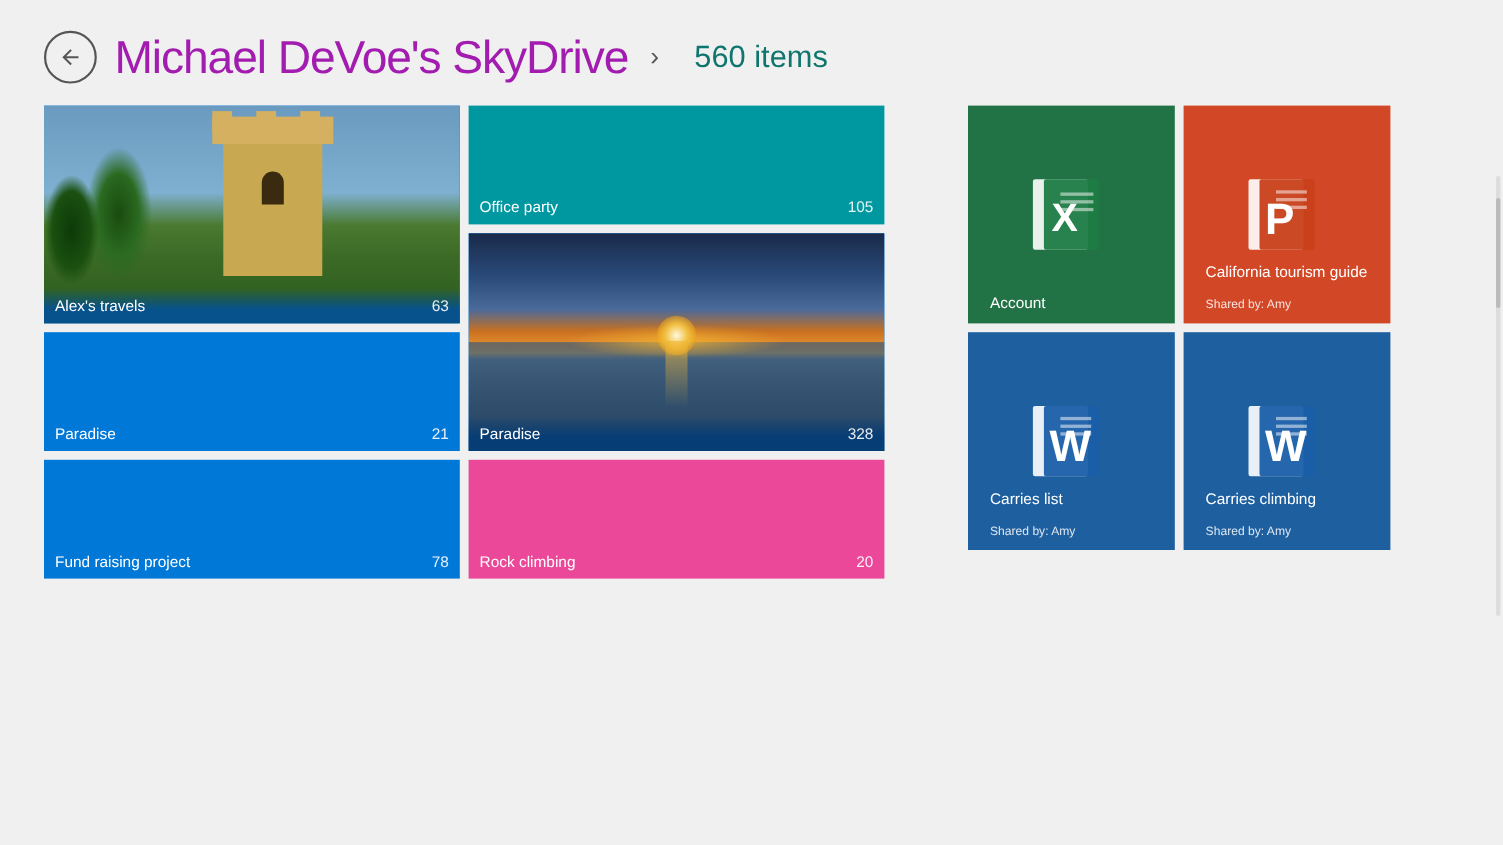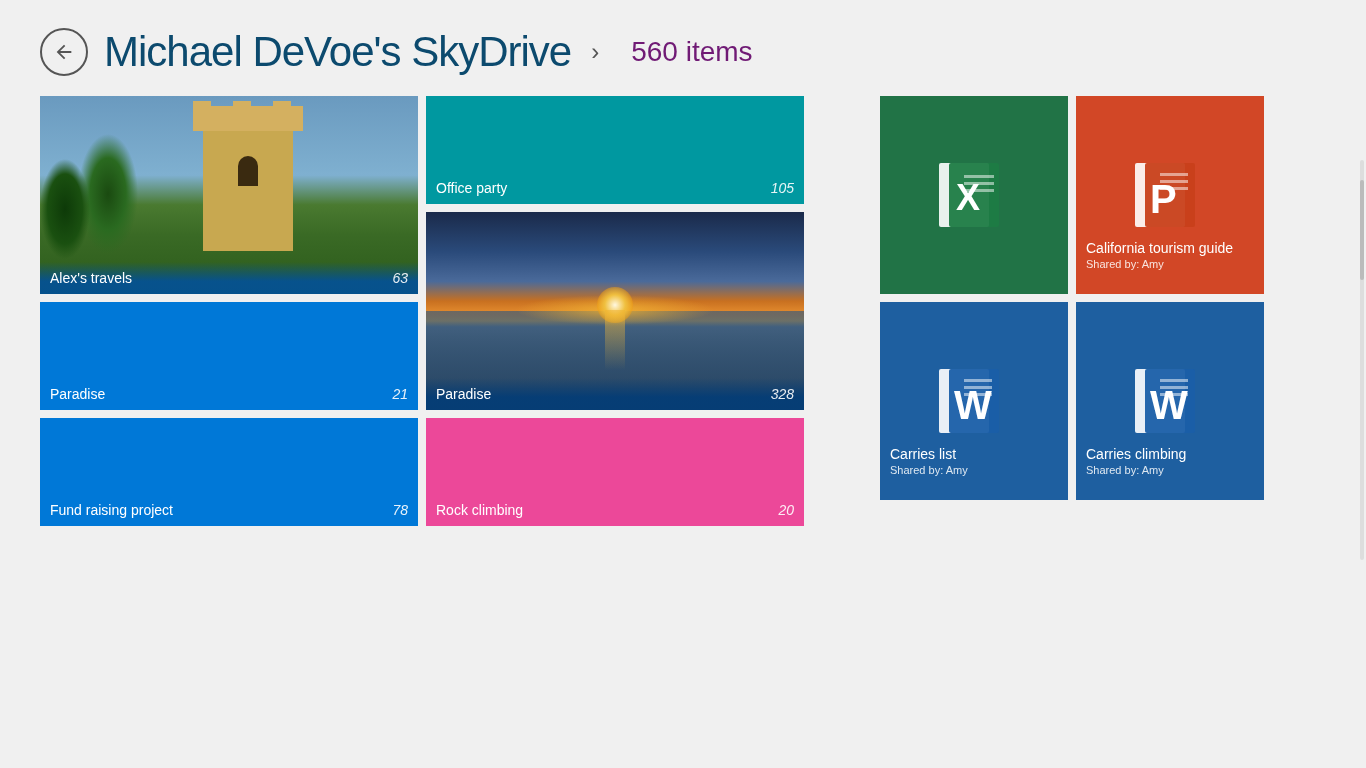--- a/index.html
+++ b/index.html
@@ -32,35 +32,35 @@
     }
     .back-btn svg {
       width: 22px;
       height: 22px;
       fill: #555;
     }
 
     .header-title {
       font-size: 42px;
       font-weight: 200;
-      color: #0c4a6e;
+      color: #a21caf;
       letter-spacing: -1px;
     }
 
     .dropdown-arrow {
       font-size: 24px;
       color: #555;
       margin-left: 4px;
       cursor: pointer;
     }
 
     .item-count {
       font-size: 28px;
       font-weight: 200;
-      color: #701a75;
+      color: #0f766e;
       margin-left: 16px;
     }
 
     .grid {
       display: flex;
       flex-direction: row;
       padding: 0 40px;
       gap: 8px;
       align-items: flex-start;
     }
@@ -86,21 +86,20 @@
       align-items: flex-end;
     }
 
     .tile-label-name {
       font-size: 14px;
     }
 
     .tile-label-count {
       font-size: 14px;
       opacity: 0.9;
-      font-style: italic;
     }
 
     
     .tile-photo {
       width: 378px;
       height: 198px;
       background: #0078d7;
     }
 
     
@@ -178,36 +177,36 @@
       display: flex;
       flex-direction: column;
       align-items: center;
       justify-content: center;
       cursor: pointer;
       position: relative;
     }
 
     .office-tile-label {
       position: absolute;
-      bottom: 16px;
+      bottom: 3px;
       left: 0;
       right: 0;
-      padding: 8px 10px;
+      padding: 8px 20px;
       color: white;
     }
 
     .office-tile-name {
       font-size: 14px;
       font-weight: 400;
     }
 
     .office-tile-shared {
       font-size: 11px;
       opacity: 0.85;
-      margin-top: 2px;
+      margin-top: 16px;
     }
 
     .right-row {
       display: flex;
       flex-direction: row;
       gap: 8px;
     }
 
     
     .excel-icon {
@@ -355,20 +354,23 @@
             <rect x="15" y="8" width="50" height="64" rx="2" fill="#1e7b45" opacity="0.95"></rect>
 
             <g fill="white" font-size="32" font-family="Arial" font-weight="bold">
               <text x="22" y="55" fill="white" font-size="36" font-weight="bold">X</text>
             </g>
 
             <rect x="30" y="20" width="30" height="3" fill="white" opacity="0.5"></rect>
             <rect x="30" y="27" width="30" height="3" fill="white" opacity="0.5"></rect>
             <rect x="30" y="34" width="30" height="3" fill="white" opacity="0.5"></rect>
           </svg>
+          <div class="office-tile-label">
+            <div class="office-tile-name">Account</div>
+          </div>
         </div>
 
         <div class="tile-ppt">
 
           <svg class="ppt-icon" viewBox="0 0 80 80">
             <rect x="5" y="8" width="50" height="64" rx="2" fill="#fff" opacity="0.9"></rect>
             <rect x="15" y="8" width="50" height="64" rx="2" fill="#c8401a" opacity="0.95"></rect>
             <text x="20" y="58" fill="white" font-size="40" font-weight="bold" font-family="Arial">P</text>
             <rect x="30" y="18" width="28" height="3" fill="white" opacity="0.5"></rect>
             <rect x="30" y="25" width="28" height="3" fill="white" opacity="0.5"></rect>

